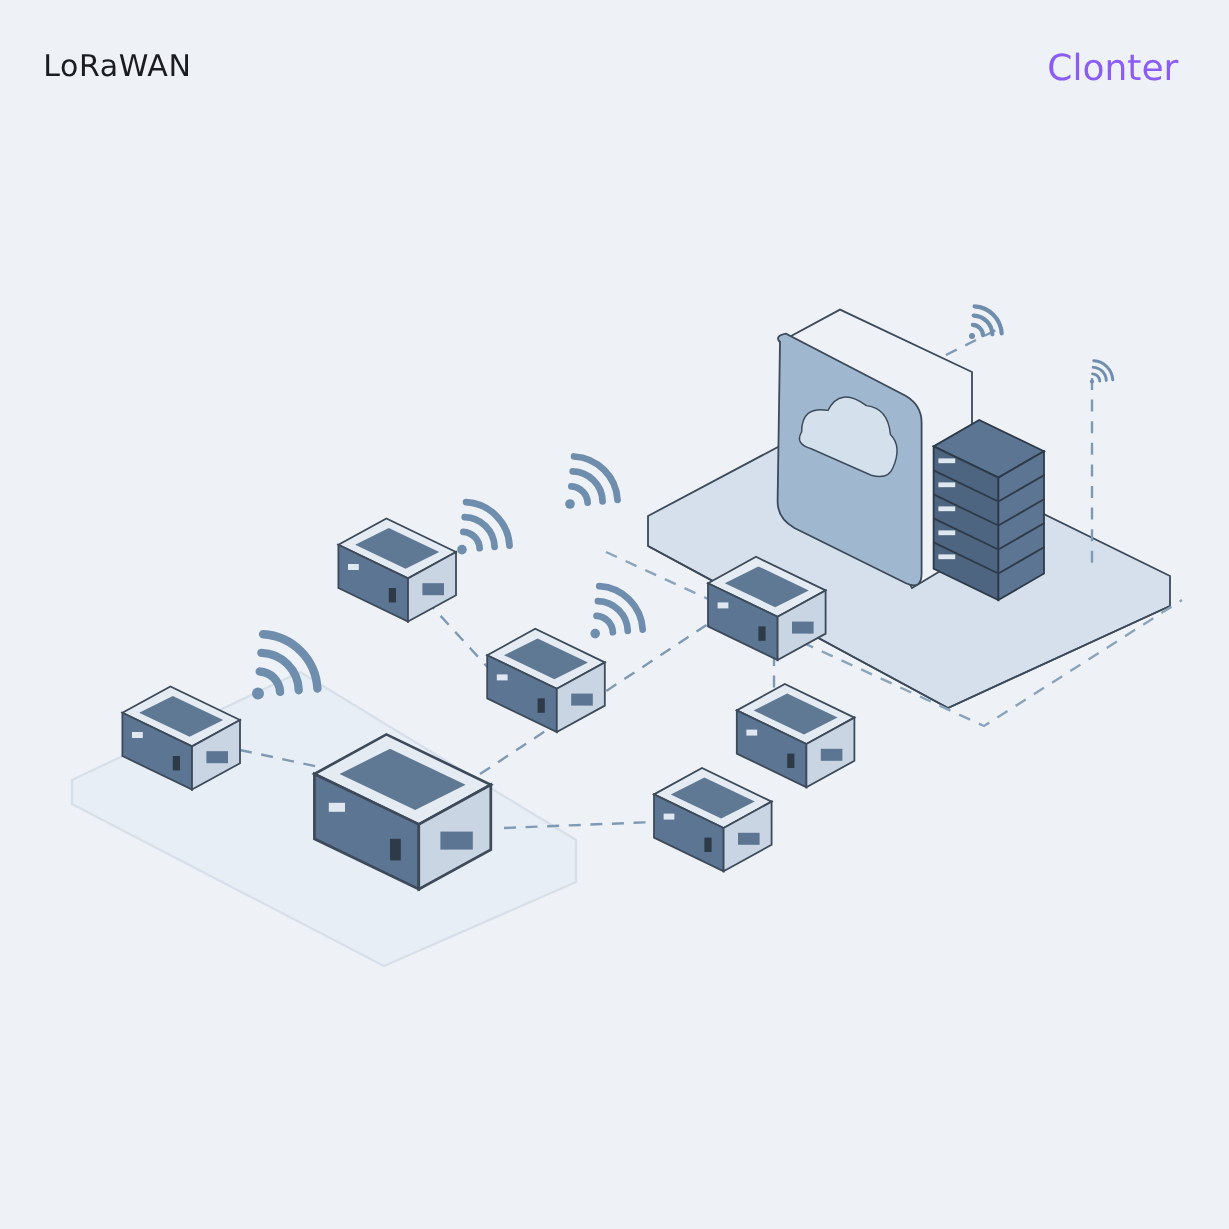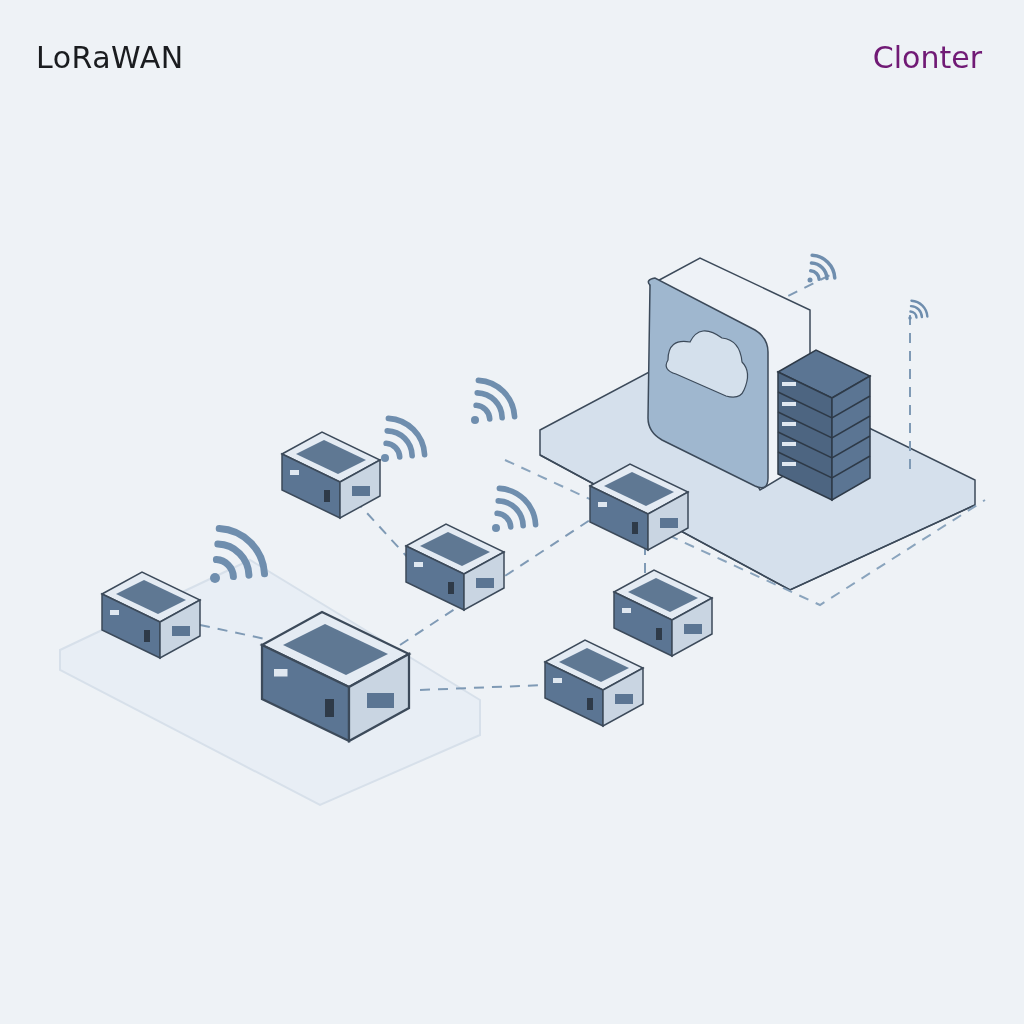--- a/index.html
+++ b/index.html
@@ -1,18 +1,18 @@
 <!DOCTYPE html>
 <html><head>
 <meta charset="utf-8">
 <style>
   html, body { margin:0; padding:0; }
   body { width:1024px; height:1024px; background:#eef2f6; position:relative; overflow:hidden; font-family:"DejaVu Sans", sans-serif; }
-  .title { position:absolute; top:40px; left:36px; font-size:30px; color:#1a1c1f; letter-spacing:0.5px; }
-  .subtitle { position:absolute; top:40px; right:42px; font-size:30px; color:#701a75; }
+  .title { position:absolute; top:40px; left:36px; font-size:25px; color:#1a1c1f; letter-spacing:0.5px; }
+  .subtitle { position:absolute; top:40px; right:42px; font-size:30px; color:#8b5cf6; }
   svg.scene { position:absolute; left:0; top:0; }
 </style>
 </head>
 <body>
 
 <div class="title">LoRaWAN</div>
 <div class="subtitle">Clonter</div>
 
 <svg class="scene" width="1024" height="1024" viewBox="0 0 1024 1024">
   <defs>

